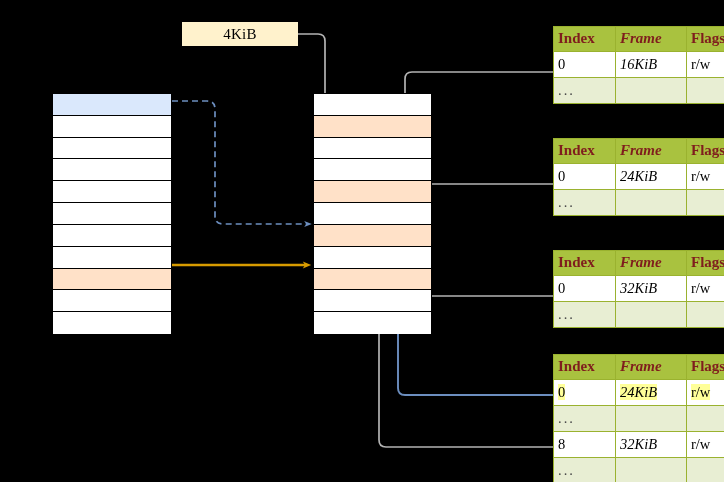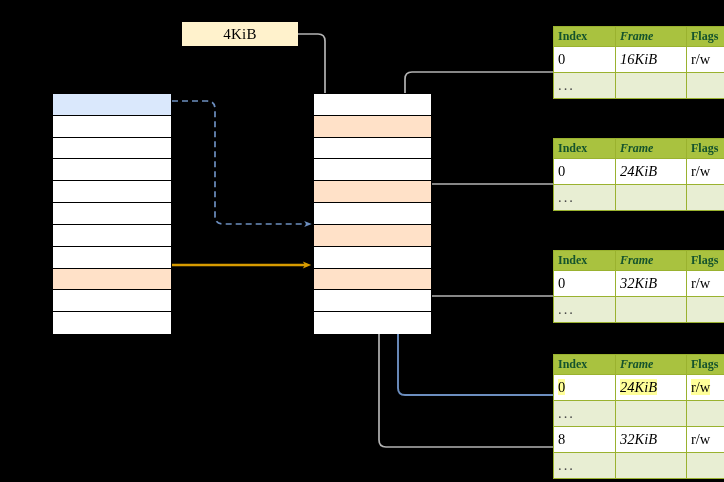--- a/index.html
+++ b/index.html
@@ -18,21 +18,21 @@
   .chip{position:absolute;background:#fff2cc;color:#000;
         display:flex;align-items:center;justify-content:center;
         font-size:15px;letter-spacing:.2px;}
 
   
   .ptable{position:absolute;border-collapse:collapse;table-layout:fixed;
           background:#000;border:1.4px solid #a9c23f;box-sizing:border-box;}
   .ptable td,.ptable th{border:1.2px solid #9ab22f;padding:1px 4px;
           font-size:14.5px;line-height:1.45;color:#000;text-align:left;
           vertical-align:middle;overflow:hidden;white-space:nowrap;}
-  .ptable th{background:#a9c23f;color:#14532d;font-weight:bold;font-size:12px;}
+  .ptable th{background:#a9c23f;color:#7f1d1d;font-weight:bold;font-size:15px;}
   .ptable td{background:#ffffff;}
   .ptable tr.ell td{background:#e8eed3;color:#4a4a4a;letter-spacing:2px;}
   .ptable .c-idx{width:53px;}
   .ptable .c-frm{width:62px;font-style:italic;}
   .ptable .c-flg{width:53px;}
 
   
   #wires{position:absolute;left:0;top:0;width:724px;height:482px;pointer-events:none;}
 </style>
 </head>

